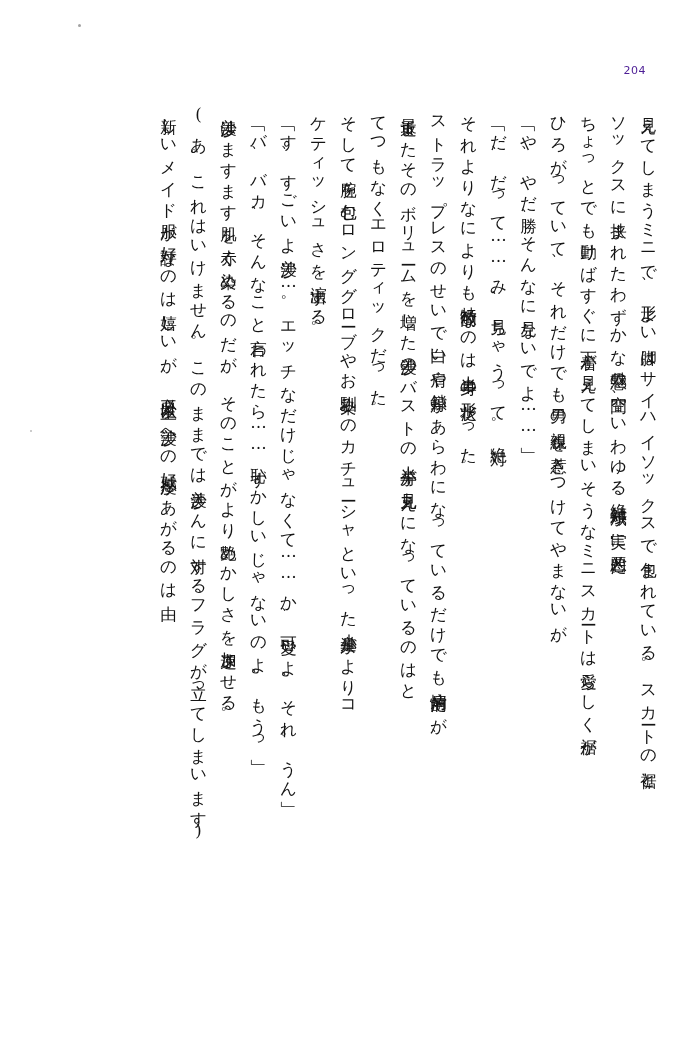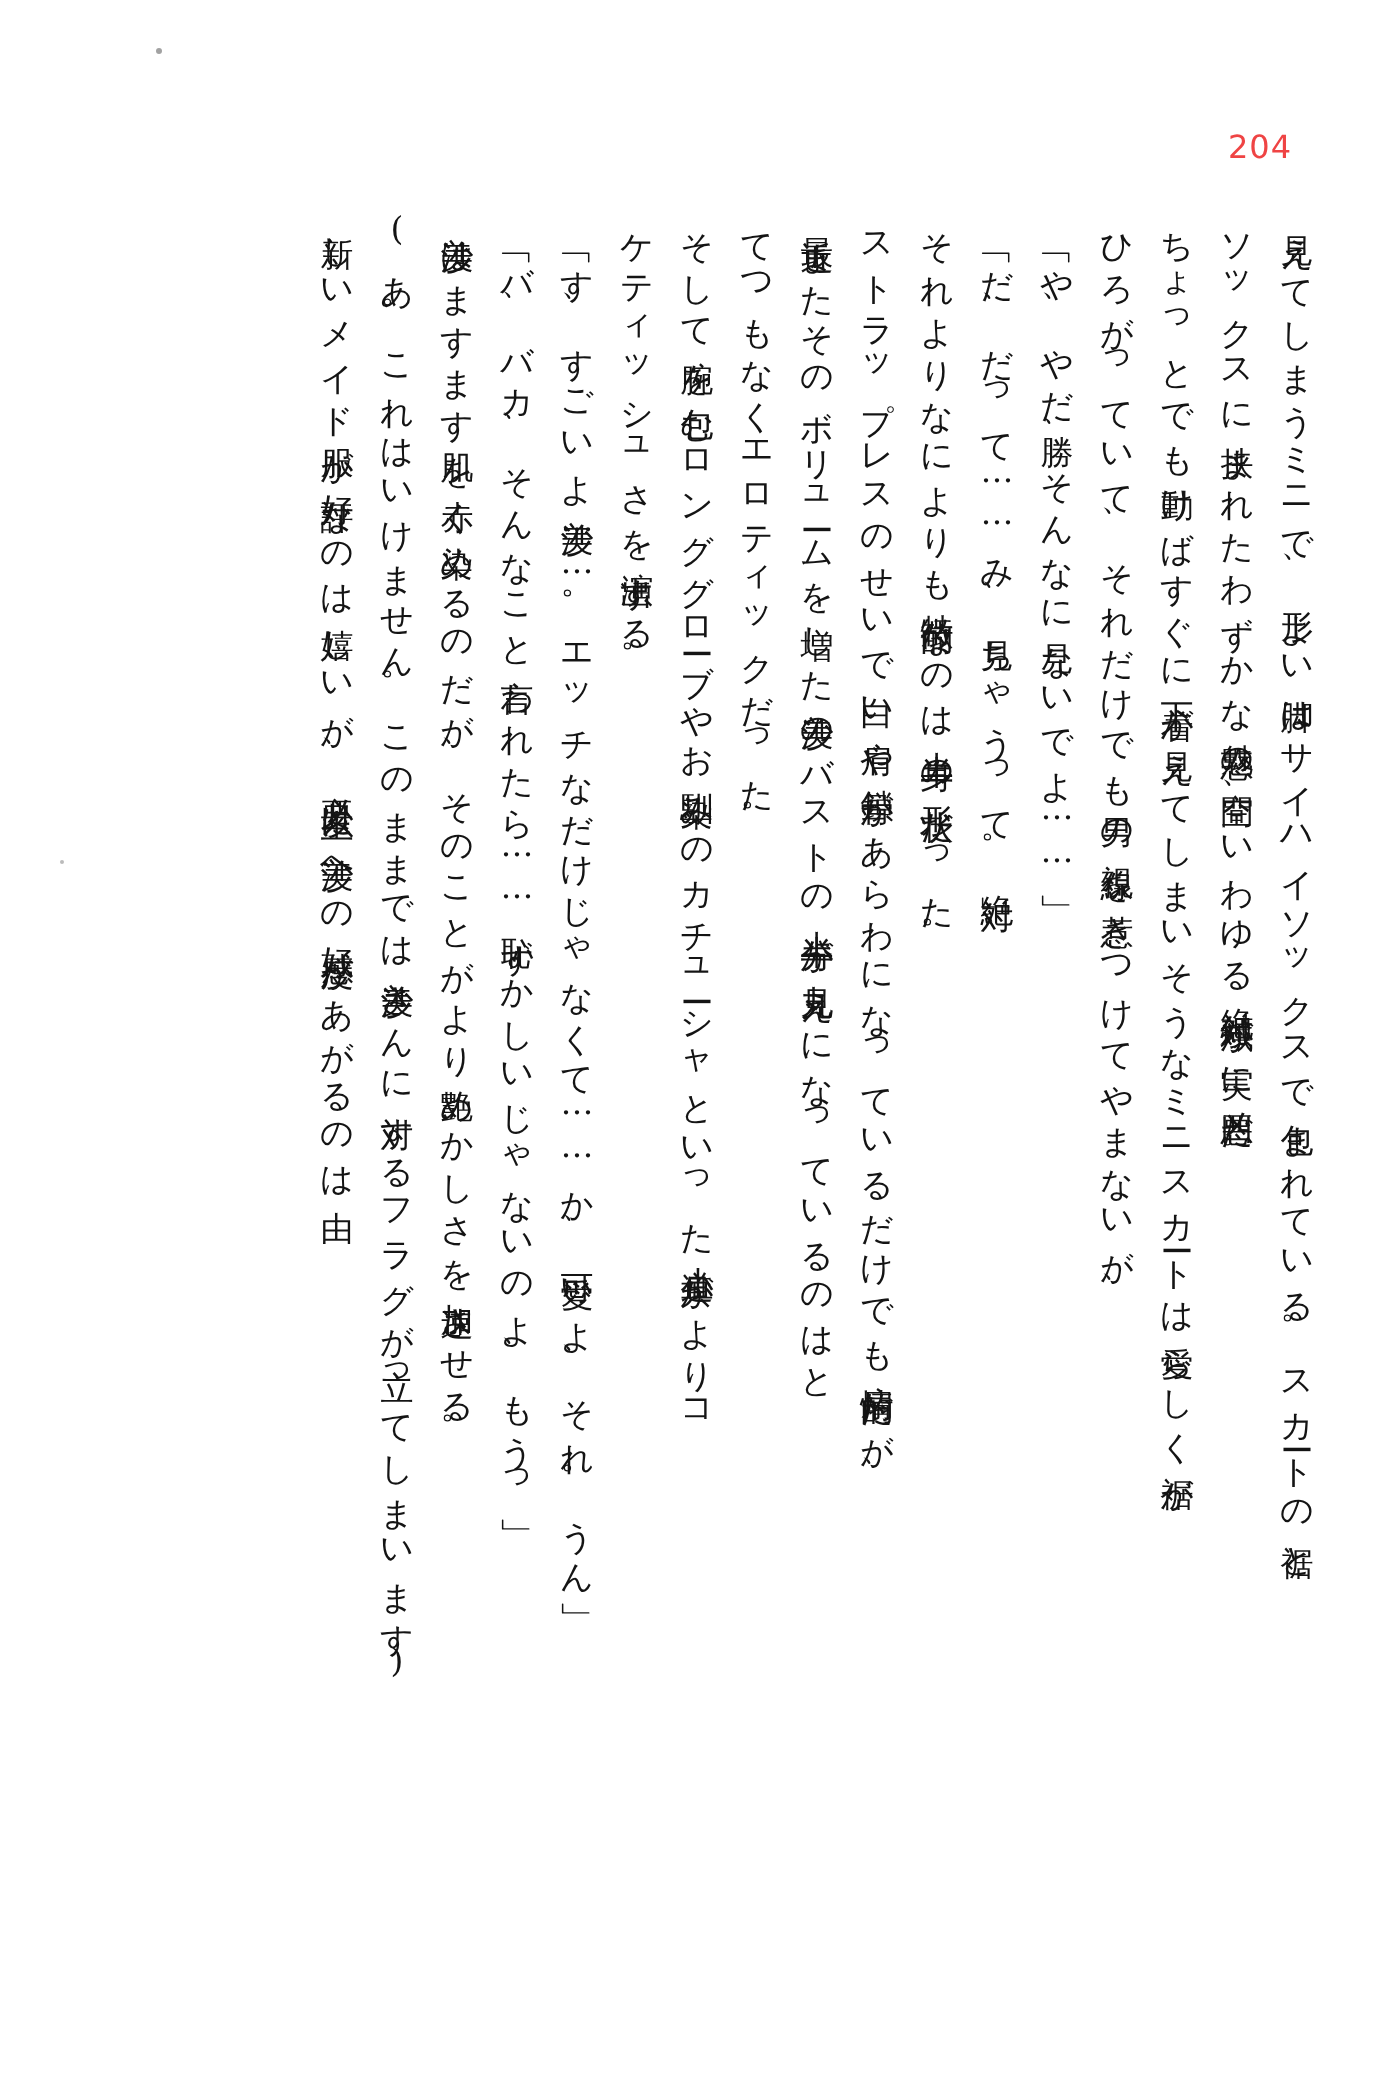--- a/index.html
+++ b/index.html
@@ -13,23 +13,23 @@
     height: 1050px;
     background: #ffffff;
     overflow: hidden;
     font-family: "DejaVu Serif", "Liberation Serif", serif;
     color: #1a1a1a;
   }
   .page-number {
     position: absolute;
     top: 64px;
     right: 54px;
-    font-size: 16px;
+    font-size: 11px;
     letter-spacing: 0.5px;
-    color: #ef4444;
+    color: #4c1d95;
     font-family: "DejaVu Sans", "Liberation Sans", sans-serif;
   }
   .text-body {
     position: absolute;
     top: 105px;
     right: 44px;
     left: 44px;
     bottom: 40px;
     display: flex;
     flex-direction: row-reverse;

